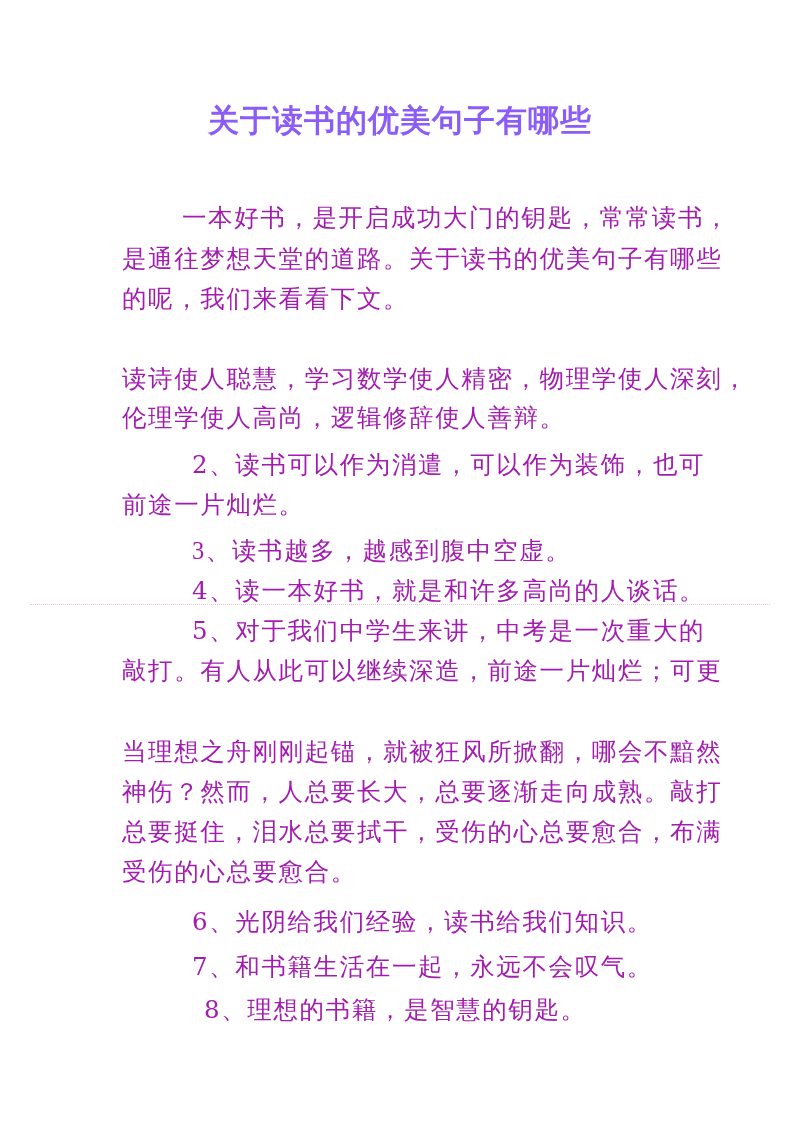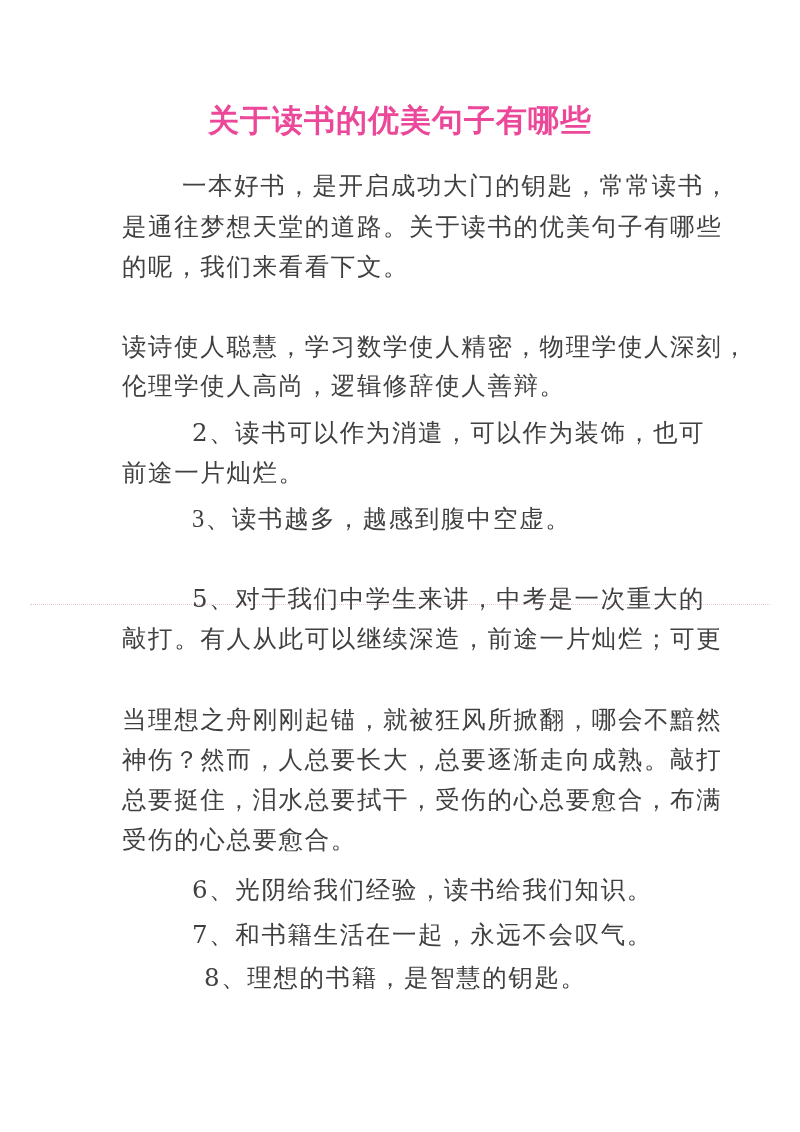--- a/index.html
+++ b/index.html
@@ -1,23 +1,23 @@
 <!DOCTYPE html>
 <html><head>
   <meta charset="utf-8">
   <style>
     html, body { margin: 0; padding: 0; background: #ffffff; }
     body { width: 800px; height: 1132px; position: relative; overflow: hidden;
            font-family: "DejaVu Serif", "Liberation Serif", serif; color: #111111; }
     .page { position: absolute; left: 0; top: 0; width: 800px; height: 1132px; background: #ffffff; }
     .title { position: absolute; left: 0; width: 800px; top: 98px; text-align: center;
              font-family: "DejaVu Sans", "Liberation Sans", sans-serif; font-weight: bold;
-             font-size: 31px; letter-spacing: 1px; color: #ec4899; line-height: 44px; }
+             font-size: 31px; letter-spacing: 1px; color: #8b5cf6; line-height: 44px; }
     .line { position: absolute; white-space: nowrap; font-size: 24.5px; line-height: 32px;
-            letter-spacing: 1.6px; color: #404040; }
+            letter-spacing: 1.6px; color: #a21caf; margin-top: 32px; }
     .watermark { position: absolute; left: 178px; top: 516px; font-family: "DejaVu Sans", "Liberation Sans", sans-serif;
                  font-size: 54px; letter-spacing: 2px; color: transparent;
                  -webkit-text-stroke: 1px #d4d4d4; line-height: 60px; white-space: nowrap; z-index: 0; }
     .dotline { position: absolute; left: 30px; width: 740px; top: 604px; height: 0;
                border-top: 1px dotted #e8c8d8; z-index: 0; }
     .content { position: absolute; left: 0; top: 0; width: 800px; height: 1132px; z-index: 1; }
   </style>
 </head>
 <body>
 
@@ -28,20 +28,21 @@
     <div class="title">关于读书的优美句子有哪些</div>
 
     <div class="line" style="left: 182px; top: 170px;">一本好书，是开启成功大门的钥匙，常常读书，</div>
     <div class="line" style="left: 122px; top: 211px;">是通往梦想天堂的道路。关于读书的优美句子有哪些</div>
     <div class="line" style="left: 122px; top: 251px;">的呢，我们来看看下文。</div>
     <div class="line" style="left: 122px; top: 331px;">读诗使人聪慧，学习数学使人精密，物理学使人深刻，</div>
     <div class="line" style="left: 122px; top: 370px;">伦理学使人高尚，逻辑修辞使人善辩。</div>
     <div class="line" style="left: 192px; top: 417px;">2、读书可以作为消遣，可以作为装饰，也可</div>
     <div class="line" style="left: 122px; top: 457px;">前途一片灿烂。</div>
     <div class="line" style="left: 192px; top: 503px; font-family: Liberation Serif, serif;">3、读书越多，越感到腹中空虚。</div>
+    <div class="line" style="left: 192px; top: 543px;">4、读一本好书，就是和许多高尚的人谈话。</div>
     <div class="line" style="left: 192px; top: 583px;">5、对于我们中学生来讲，中考是一次重大的</div>
     <div class="line" style="left: 122px; top: 623px;">敲打。有人从此可以继续深造，前途一片灿烂；可更</div>
     <div class="line" style="left: 122px; top: 704px;">当理想之舟刚刚起锚，就被狂风所掀翻，哪会不黯然</div>
     <div class="line" style="left: 122px; top: 744px;">神伤？然而，人总要长大，总要逐渐走向成熟。敲打</div>
     <div class="line" style="left: 122px; top: 784px;">总要挺住，泪水总要拭干，受伤的心总要愈合，布满</div>
     <div class="line" style="left: 122px; top: 824px;">受伤的心总要愈合。</div>
     <div class="line" style="left: 192px; top: 874px;">6、光阴给我们经验，读书给我们知识。</div>
     <div class="line" style="left: 192px; top: 919px;">7、和书籍生活在一起，永远不会叹气。</div>
     <div class="line" style="left: 204px; top: 962px;">8、理想的书籍，是智慧的钥匙。</div>
   </div>

